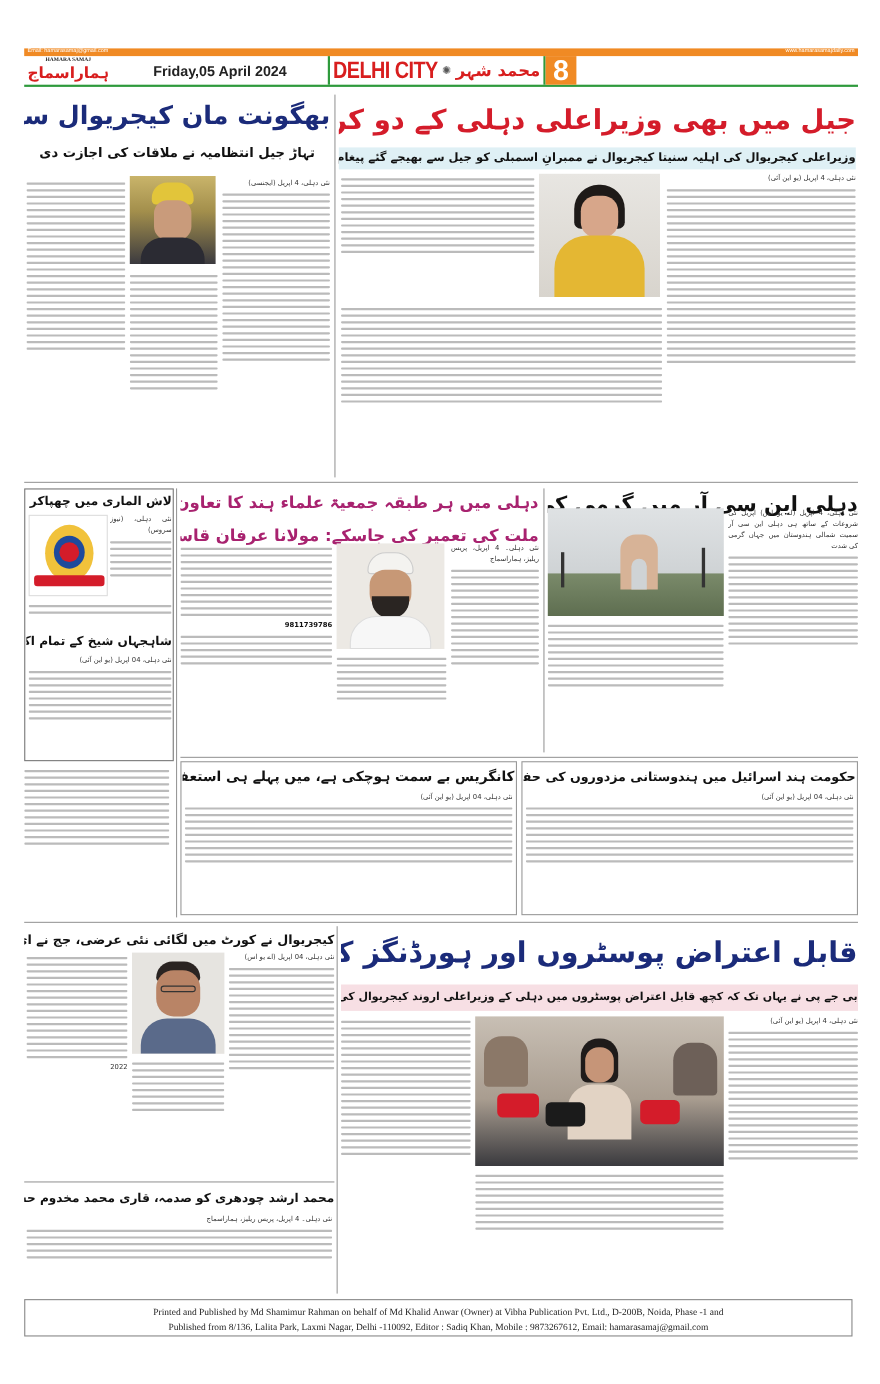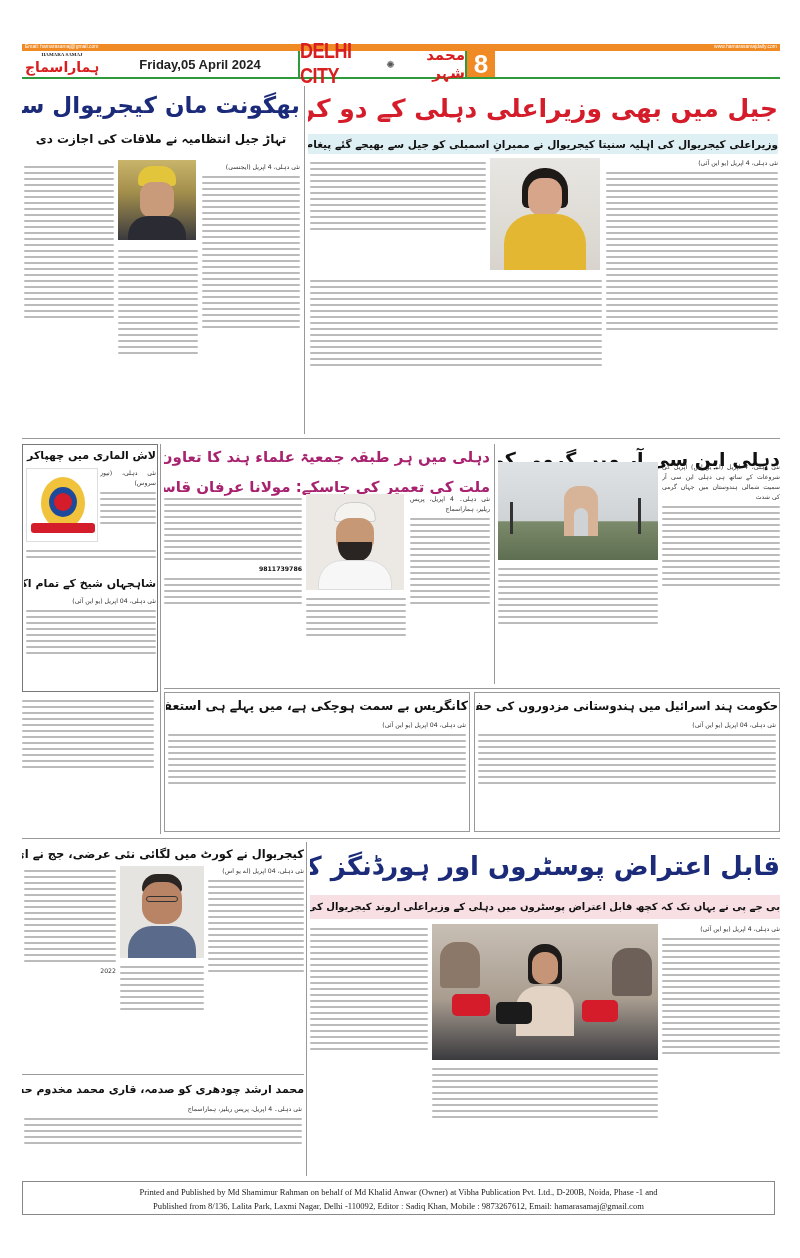--- a/index.html
+++ b/index.html
@@ -10,21 +10,21 @@
 
   
   .topstrip { height: 7px; background: #f08a24; position: relative; }
   .topstrip .mail { position: absolute; left: 3px; top: -1px; font-size: 5px; color: #fff; font-family: "Liberation Sans", sans-serif; }
   .topstrip .web { position: absolute; right: 3px; top: -1px; font-size: 5px; color: #fff; font-family: "Liberation Sans", sans-serif; }
   .masthead { height: 28px; display: flex; align-items: stretch; border-bottom: 2px solid #2e9a3c; }
   .logo { width: 80px; position: relative; }
   .logo .en { font-size: 5px; font-weight: bold; color: #222; text-align: center; display: block; font-family: "Liberation Serif", serif; line-height: 7px; }
   .logo .ur { font-size: 14px; color: #d81e1e; font-weight: bold; text-align: center; display: block; line-height: 18px; direction: rtl; }
   .date-en { width: 198px; display: flex; align-items: center; justify-content: center; font-family: "Liberation Sans", sans-serif; font-weight: bold; font-size: 13px; color: #222; border-right: 2px solid #2e9a3c; text-align: center; }
-  .section { width: 167px; display: flex; align-items: center; justify-content: center; gap: 4px; border-right: 2px solid #2e9a3c; }
+  .section { width: 196px; display: flex; align-items: center; justify-content: center; gap: 4px; border-right: 2px solid #2e9a3c; }
   .section .en { font-family: "Liberation Sans", sans-serif; font-weight: bold; font-size: 18px; color: #d81e1e; letter-spacing: -0.5px; transform: scaleY(1.2); }
   .section .star { font-size: 10px; color: #555; }
   .section .ur { font-size: 15px; font-weight: bold; color: #d81e1e; direction: rtl; }
   .date-ur { flex: 1; display: flex; align-items: center; justify-content: center; font-size: 12px; font-weight: bold; color: #222; direction: rtl; }
   .pageno { width: 28px; background: #f08a24; color: #fff; font-family: "Liberation Sans", sans-serif; font-weight: bold; font-size: 26px; display: flex; align-items: center; justify-content: center; }
   .col-text { font-size: 6.2px; line-height: 10px; color: #333; direction: rtl; text-align: justify; overflow: hidden; }
   .box { position: absolute; }
   .vrule { position: absolute; width: 1px; background: #999; }
   .hrule { position: absolute; height: 1px; background: #999; }
   .filler { display: block; height: 2px; background: #bbb; margin: 4px 0; border-radius: 1px; }

